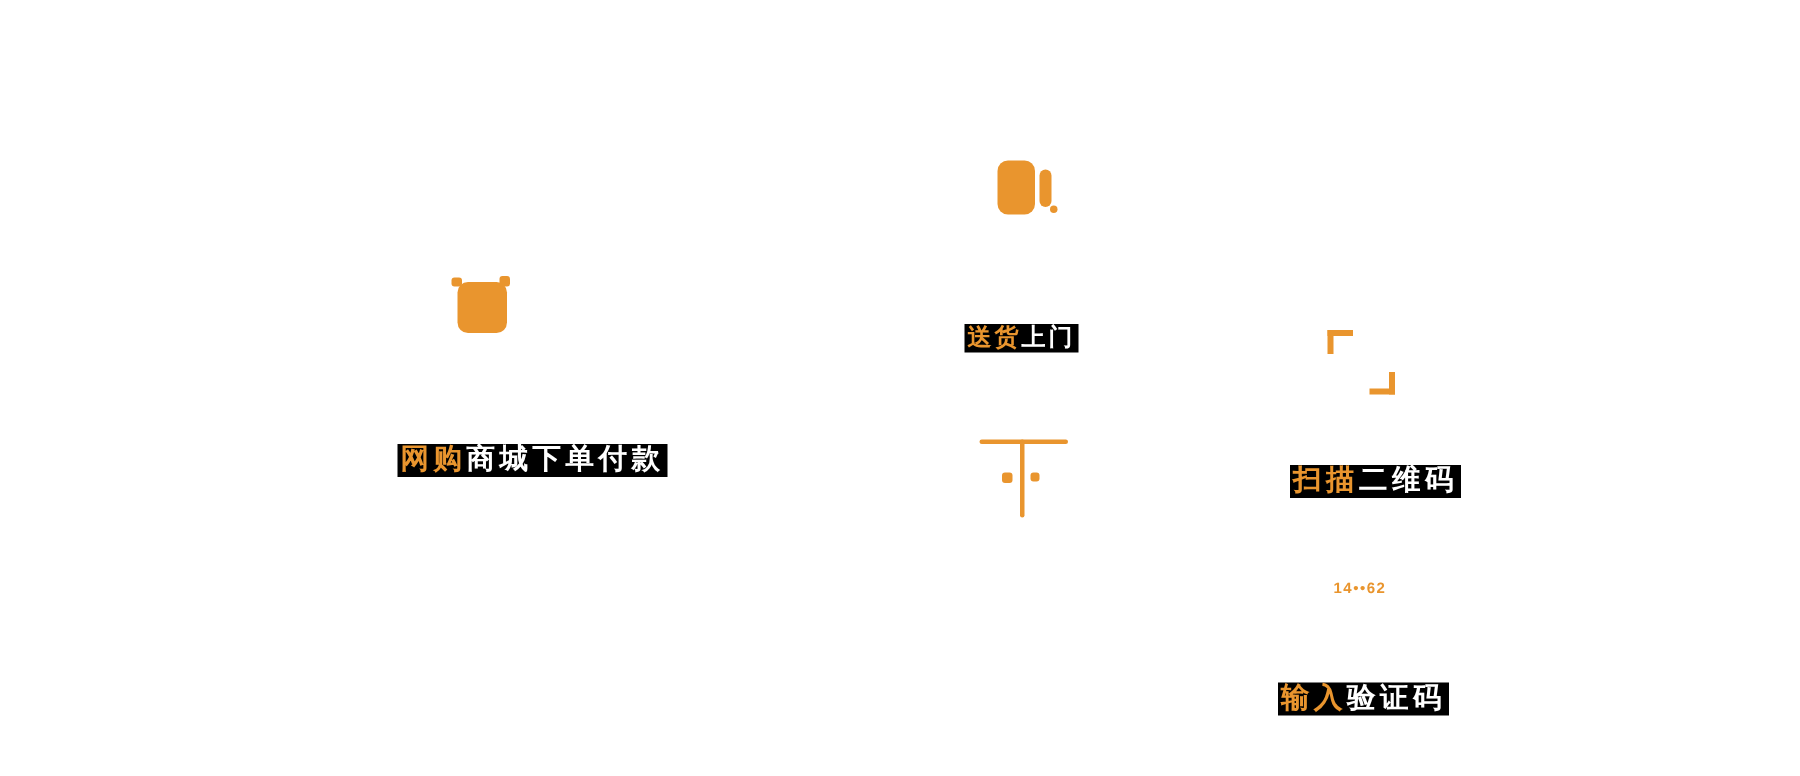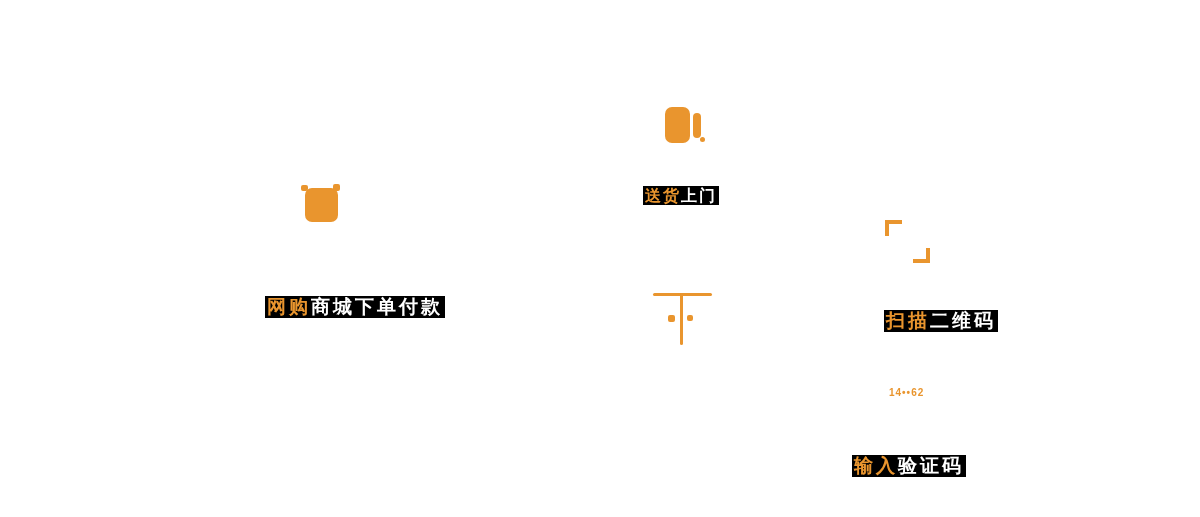--- a/index.html
+++ b/index.html
@@ -14,21 +14,21 @@
     background:#000000;
     color:#ffffff;
     font-weight:bold;
     white-space:nowrap;
     padding:1px 2px;
     letter-spacing:3px;
     font-size:19px;
     line-height:20px;
   }
   .label-band .hl{color:#e9952e;}
-  .label-band.small{font-size:16px;line-height:17px;letter-spacing:2px;}
+  .label-band.small{font-size:16px;line-height:17px;letter-spacing:2px;margin-top:30px;}
 
   .orange{background:#e9952e;}
 
   
   .bag-body{left:305px;top:188px;width:33px;height:34px;border-radius:7px;}
   .bag-nub-l{left:301px;top:185px;width:7px;height:6px;border-radius:2px;}
   .bag-nub-r{left:333px;top:184px;width:7px;height:7px;border-radius:2px;}
 
   
   .truck-body{left:665px;top:107px;width:25px;height:36px;border-radius:7px;}
@@ -74,21 +74,21 @@
     <div class="abs orange truck-wheel"></div>
   </div>
   <div class="label-band small" style="left:643px;top:186px;">
     <span class="hl">送货</span><span>上门</span>
   </div>
 
   <div>
     <div class="abs qr-tl"></div>
     <div class="abs qr-br"></div>
   </div>
-  <div class="label-band" style="left:884px;top:310px;font-family:Liberation Serif, serif;">
+  <div class="label-band" style="left:860px;top:310px;font-family:Liberation Serif, serif;">
     <span class="hl">扫描</span><span>二维码</span>
   </div>
 
   <div>
     <div class="abs orange locker-top"></div>
     <div class="abs orange locker-divider"></div>
     <div class="abs orange locker-knob-l"></div>
     <div class="abs orange locker-knob-r"></div>
   </div>
 

